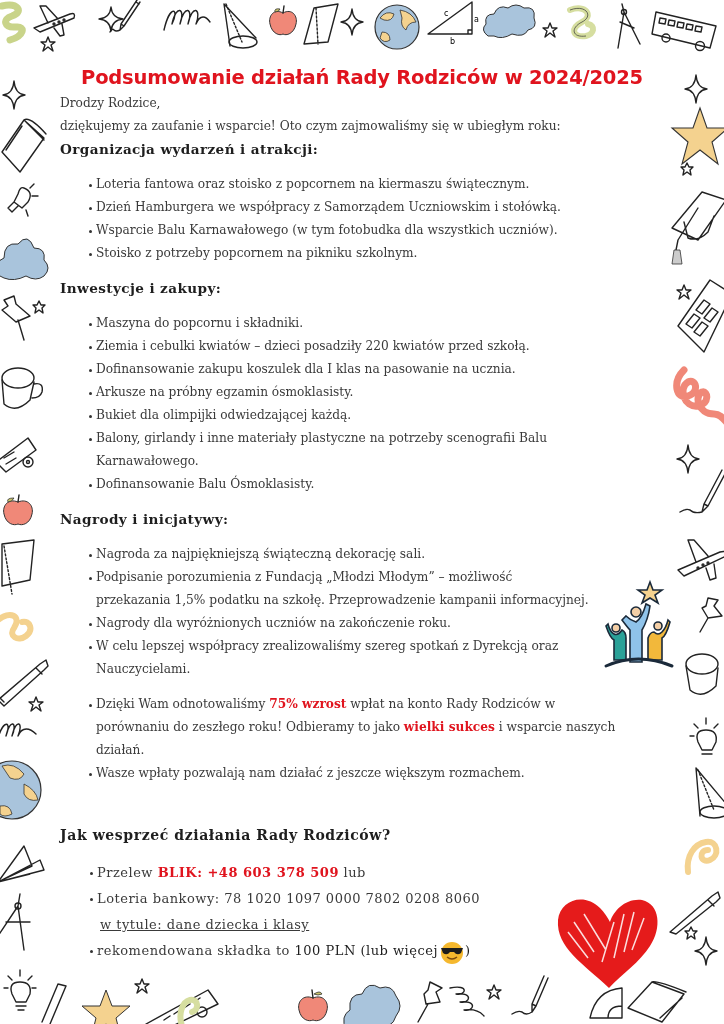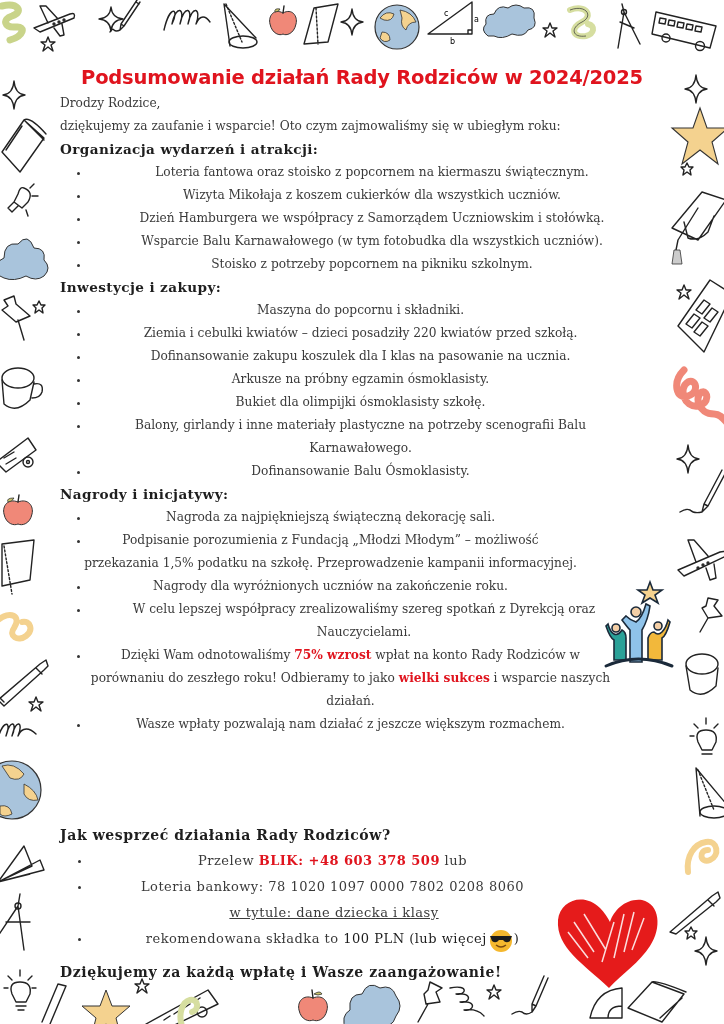--- a/index.html
+++ b/index.html
@@ -19,21 +19,21 @@
     }
     .content {
       position: absolute; left: 60px; top: 92px; width: 600px;
       font-size: 12.2px; line-height: 23px; color: #3a3a3a;
     }
     .content p { margin: 0; }
     .h {
       font-weight: bold; color: #1e1e1e; font-size: 13.6px; letter-spacing: 0.4px;
       margin: 0; line-height: 23px;
     }
-    ul { list-style: none; margin: 0; padding: 0 0 0 17px; text-align: center; }
+    ul { list-style: none; margin: 12px; padding: 0 0 0 17px; }
     li { position: relative; padding-left: 7px; line-height: 23px; }
     li::before {
       content: ""; position: absolute; left: 0; top: 11px; width: 3px; height: 3px;
       background: #333; border-radius: 50%;
     }
     .red { color: #e0141e; font-weight: bold; }
     .b { font-weight: normal; color: #1e1e1e; }
     .support { position: absolute; left: 60px; top: 822px; width: 520px;
       font-size: 13px; line-height: 26px; color: #3a3a3a; letter-spacing: 0.5px; }
     .support .h { font-size: 14px; line-height: 26px; letter-spacing: 0.6px; }
@@ -422,35 +422,34 @@
 <h1 class="title">Podsumowanie działań Rady Rodziców w 2024/2025</h1>
 
 <div class="content">
   <p>Drodzy Rodzice,</p>
   <p>dziękujemy za zaufanie i wsparcie! Oto czym zajmowaliśmy się w ubiegłym roku:</p>
 
   <div>
     <p class="h">Organizacja wydarzeń i atrakcji:</p>
     <ul>
       <li>Loteria fantowa oraz stoisko z popcornem na kiermaszu świątecznym.</li>
-      <li>Wizyta Mikołaja z koszem cukierków dla wszystkich uczniów.</li>
       <li>Dzień Hamburgera we współpracy z Samorządem Uczniowskim i stołówką.</li>
       <li>Wsparcie Balu Karnawałowego (w tym fotobudka dla wszystkich uczniów).</li>
       <li>Stoisko z potrzeby popcornem na pikniku szkolnym.</li>
     </ul>
   </div>
 
   <div>
     <p class="h">Inwestycje i zakupy:</p>
     <ul style="width:560px">
       <li>Maszyna do popcornu i składniki.</li>
       <li>Ziemia i cebulki kwiatów – dzieci posadziły 220 kwiatów przed szkołą.</li>
       <li>Dofinansowanie zakupu koszulek dla I klas na pasowanie na ucznia.</li>
       <li>Arkusze na próbny egzamin ósmoklasisty.</li>
-      <li>Bukiet dla olimpijki ósmoklasisty szkołę.</li>
+      <li>Bukiet dla olimpijki odwiedzającej każdą.</li>
       <li>Balony, girlandy i inne materiały plastyczne na potrzeby scenografii Balu Karnawałowego.</li>
       <li>Dofinansowanie Balu Ósmoklasisty.</li>
     </ul>
   </div>
 
   <div>
     <p class="h">Nagrody i inicjatywy:</p>
     <ul style="width:500px">
       <li>Nagroda za najpiękniejszą świąteczną dekorację sali.</li>
       <li>Podpisanie porozumienia z Fundacją „Młodzi Młodym” – możliwość przekazania 1,5% podatku na szkołę. Przeprowadzenie kampanii informacyjnej.</li>
@@ -500,14 +499,13 @@
       <span class="indent">w tytule: dane dziecka i klasy</span>
     </li>
     <li>
       <span>rekomendowana składka to </span><span class="b">100 PLN (lub więcej</span><span class="emoji"><svg width="26" height="26" viewBox="0 0 26 26">
             <circle cx="13" cy="14" r="11" fill="#f5b82e"></circle>
             <path d="M2 9 L24 9 L22 14 Q18 17 15 13 L11 13 Q8 17 4 14 Z" fill="#1c1c1c"></path>
             <path d="M8 18 Q13 22 18 18" stroke="#7a4a10" stroke-width="1.4" fill="none"></path>
           </svg></span><span class="b">)</span>
     </li>
   </ul>
-  <p class="h thanks">Dziękujemy za każdą wpłatę i Wasze zaangażowanie!</p>
 </div>
 
 </body></html>

